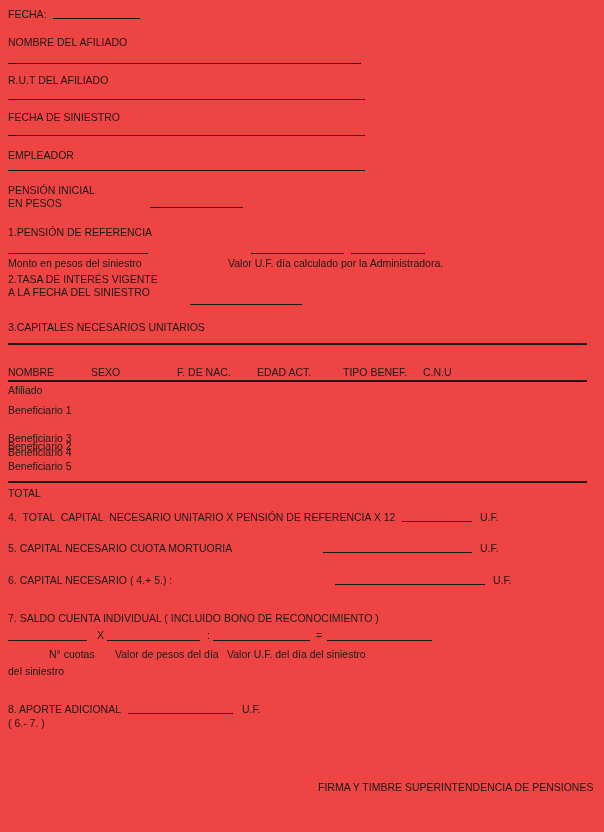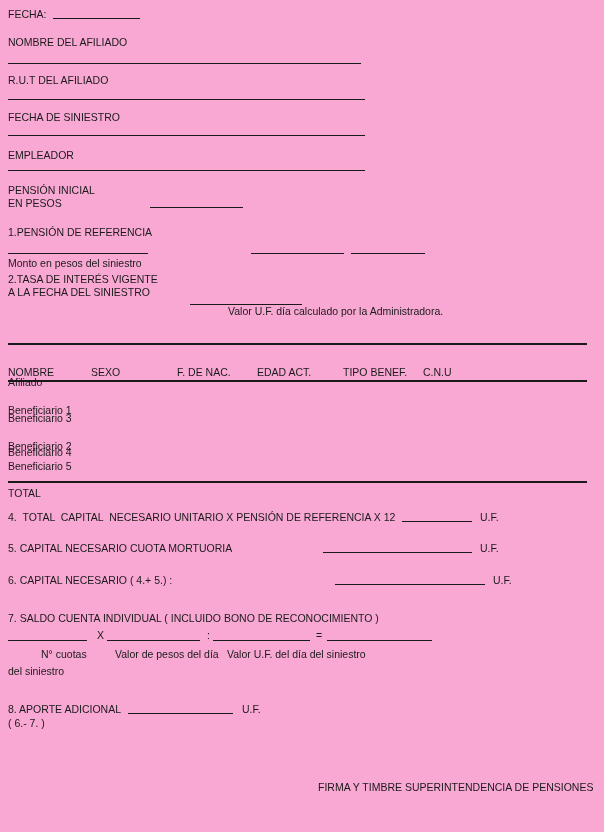--- a/index.html
+++ b/index.html
@@ -1,20 +1,20 @@
 <!DOCTYPE html>
 <html><head>
 <meta charset="utf-8">
 <style>
   html, body { margin: 0; padding: 0; background: #ffffff; }
   .page {
     position: relative;
     width: 604px;
     height: 832px;
-    background: #f9a8d4;
+    background: #ef4444;
     font-family: "Liberation Sans", "DejaVu Sans", sans-serif;
     font-size: 10.5px;
     color: #1a1a1a;
     overflow: hidden;
   }
   .t {
     position: absolute;
     white-space: pre;
     line-height: 12px;
     letter-spacing: 0;
@@ -52,41 +52,42 @@
 
   <span class="t" style="left:8px; top:184px;">PENSIÓN INICIAL</span>
   <span class="t" style="left:8px; top:197px;text-align:center;">EN PESOS</span>
   <div class="ln" style="left:150px; top:207px; width:93px;"></div>
 
   <span class="t" style="left:8px; top:226px;">1.PENSIÓN DE REFERENCIA</span>
   <div class="ln" style="left:8px; top:253px; width:140px;"></div>
   <div class="ln" style="left:251px; top:253px; width:93px;"></div>
   <div class="ln" style="left:351px; top:253px; width:74px;"></div>
   <span class="t" style="left:8px; top:257px;">Monto en pesos del siniestro</span>
-  <span class="t" style="left:228px; top:257px;margin-top:48px;">Valor U.F. día calculado por la Administradora.</span>
+  <span class="t" style="left:228px; top:257px;">Valor U.F. día calculado por la Administradora.</span>
 
   <span class="t" style="left:8px; top:273px;">2.TASA DE INTERÉS VIGENTE</span>
   <span class="t" style="left:8px; top:286px;">A LA FECHA DEL SINIESTRO</span>
   <div class="ln" style="left:190px; top:304px; width:112px;"></div>
 
+  <span class="t" style="left:8px; top:321px;">3.CAPITALES NECESARIOS UNITARIOS</span>
   <div class="ln2" style="left:8px; top:343px; width:579px;"></div>
 
   <span class="t" style="left:8px;  top:366px;">NOMBRE</span>
   <span class="t" style="left:91px; top:366px;">SEXO</span>
   <span class="t" style="left:177px; top:366px;">F. DE NAC.</span>
   <span class="t" style="left:257px; top:366px;">EDAD ACT.</span>
   <span class="t" style="left:343px; top:366px;">TIPO BENEF.</span>
   <span class="t" style="left:423px; top:366px;">C.N.U</span>
 
   <div class="ln2" style="left:8px; top:380px; width:579px;"></div>
 
-  <span class="t" style="left:8px; top:376px;">Afiliado</span>
+  <span class="t" style="left:8px; top:384px;">Afiliado</span>
   <span class="t" style="left:8px; top:404px;">Beneficiario 1</span>
   <span class="t" style="left:8px; top:440px;text-align:right;">Beneficiario 2</span>
-  <span class="t" style="left:8px; top:412px;">Beneficiario 3</span>
+  <span class="t" style="left:8px; top:432px;">Beneficiario 3</span>
   <span class="t" style="left:8px; top:446px;">Beneficiario 4</span>
   <span class="t" style="left:8px; top:460px;">Beneficiario 5</span>
 
   <div class="ln2" style="left:8px; top:481px; width:579px;"></div>
   <span class="t" style="left:8px; top:487px;">TOTAL</span>
 
   <span class="t" style="left:8px; top:511px;">4.  TOTAL  CAPITAL  NECESARIO UNITARIO X PENSIÓN DE REFERENCIA X 12</span>
   <div class="ln" style="left:402px; top:521px; width:70px;"></div>
   <span class="t" style="left:480px; top:511px;">U.F.</span>
 
@@ -101,21 +102,21 @@
   <span class="t" style="left:8px; top:612px;">7. SALDO CUENTA INDIVIDUAL ( INCLUIDO BONO DE RECONOCIMIENTO )</span>
 
   <div class="ln" style="left:8px; top:640px; width:79px;"></div>
   <span class="t" style="left:97px; top:629px;">X</span>
   <div class="ln" style="left:107px; top:640px; width:93px;"></div>
   <span class="t" style="left:207px; top:629px;">:</span>
   <div class="ln" style="left:213px; top:640px; width:97px;"></div>
   <span class="t" style="left:316px; top:629px;">=</span>
   <div class="ln" style="left:327px; top:640px; width:105px;"></div>
 
-  <span class="t" style="left:1px; top:648px;padding-left:40px;">N° cuotas</span>
+  <span class="t" style="left:9px; top:648px;padding-left:40px;">N° cuotas</span>
   <span class="t" style="left:115px; top:648px;">Valor de pesos del día</span>
   <span class="t" style="left:227px; top:648px;">Valor U.F. del día del siniestro</span>
   <span class="t" style="left:8px; top:665px;">del siniestro</span>
 
   <span class="t" style="left:8px; top:703px;">8. APORTE ADICIONAL</span>
   <div class="ln" style="left:128px; top:713px; width:105px;"></div>
   <span class="t" style="left:242px; top:703px;">U.F.</span>
   <span class="t" style="left:8px; top:717px;">( 6.- 7. )</span>
 
   <span class="t" style="left:318px; top:781px;text-align:right;">FIRMA Y TIMBRE SUPERINTENDENCIA DE PENSIONES</span>

